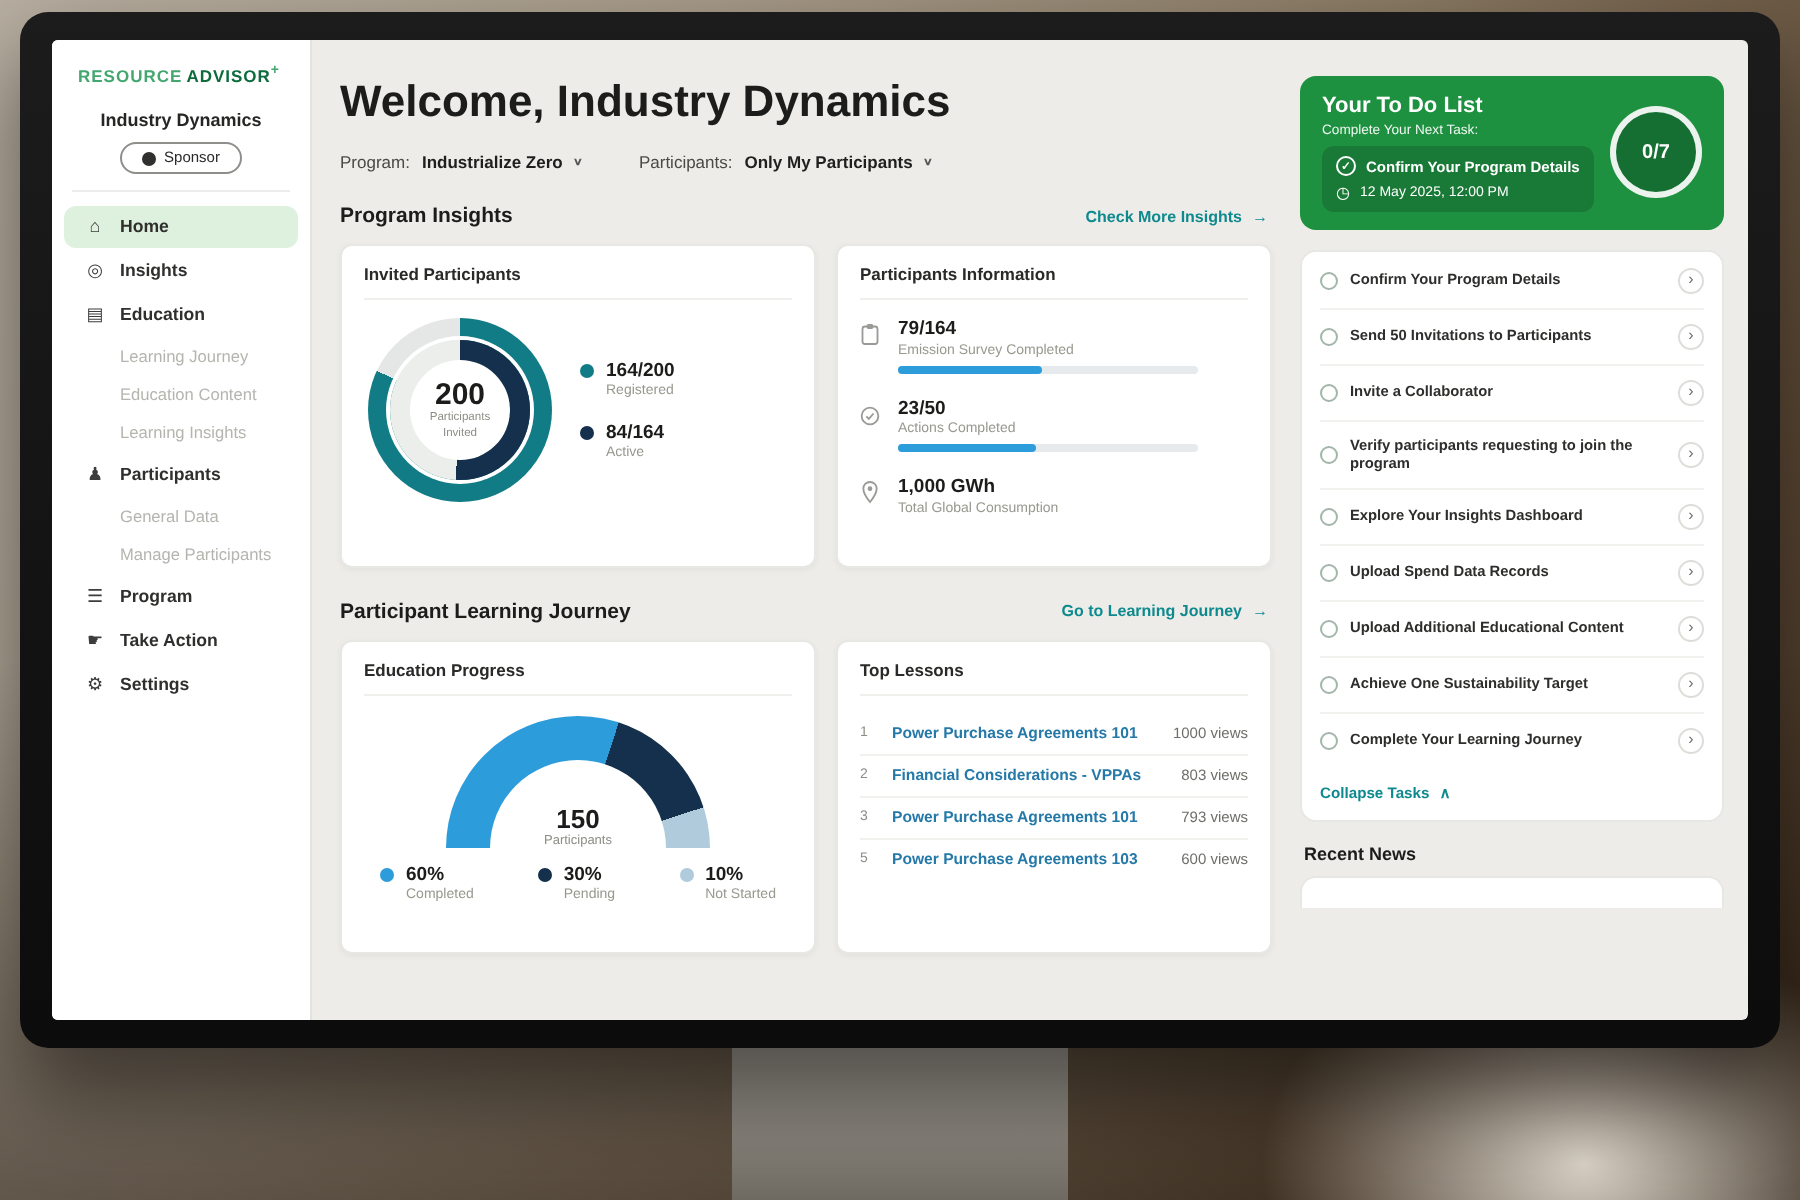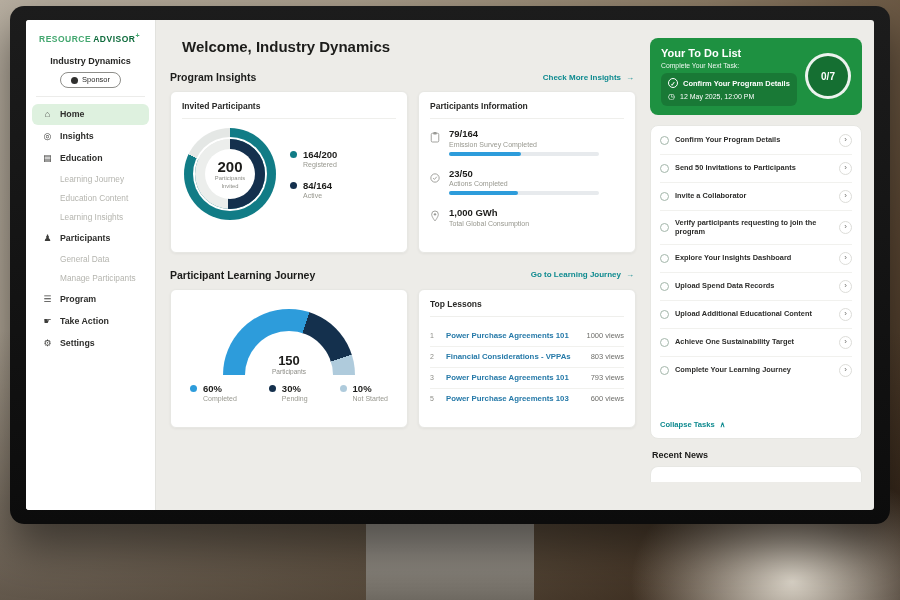--- a/index.html
+++ b/index.html
@@ -40,21 +40,21 @@
   .sp-ico { width: 7px; height: 7px; border-radius: 50%; background: #30302e; }
   .sep { height: 1px; background: #ececea; margin: 3px 10px 7px; }
   .nav-item { display: flex; align-items: center; gap: 7px; padding: 5.5px 10px; margin: 1px 6px;
     border-radius: 6px; font-size: 8.8px; font-weight: 700; color: #2f2f2d; cursor: pointer; }
   .nav-item .nav-ico { width: 11px; text-align: center; font-size: 9px; font-weight: 400; color: #3c3c3a; }
   .nav-item.active { background: #def1df; }
   .nav-sub { padding: 4.5px 10px 4.5px 28px; margin: 0 6px; font-size: 8.3px; color: #b5b5af; font-weight: 400; cursor: pointer; }
 
   
   .main { flex: 1; min-width: 0; padding: 12px 12px 0 14px; }
-  .welcome { font-size: 15px; font-weight: 700; color: #1c1c1a; margin: 6px 12px 12px; }
+  .welcome { font-size: 22px; font-weight: 700; color: #1c1c1a; margin: 6px 0 12px; }
   .filters { display: flex; gap: 28px; align-items: center; font-size: 8.5px; color: #4a4a46; }
   .filter { display: flex; align-items: center; }
   .f-value { background: none; border: none; display: inline-flex; align-items: center; gap: 5px;
     font-family: inherit; font-size: 8.5px; font-weight: 700; color: #1f1f1d; cursor: pointer; margin-left: 6px; }
   .chev { font-size: 7px; color: #555; transform: scaleY(.75); }
   .section-row { display: flex; justify-content: space-between; align-items: center; margin: 16px 2px 8px 0; }
   .section-row h2 { font-size: 10.5px; font-weight: 700; color: #1c1c1a; }
   .tlink { font-size: 8px; font-weight: 700; color: #0e8a8f; display: flex; gap: 5px; align-items: center; cursor: pointer; }
   .cards { display: flex; gap: 10px; align-items: stretch; }
   .card { background: #fff; border-radius: 6px; border: 1px solid #e7e7e3; box-shadow: 0 1px 3px rgba(0,0,0,.05); padding: 9px 11px; }
@@ -120,21 +120,21 @@
   .ring { width: 46px; height: 46px; border-radius: 50%; border: 3px solid rgba(255,255,255,.92);
     background: rgba(8,56,26,.38); display: flex; align-items: center; justify-content: center;
     font-size: 10px; font-weight: 700; flex-shrink: 0; }
   .tasks { background: #fff; border-radius: 8px; border: 1px solid #e7e7e3; margin-top: 10px; padding: 1px 9px; }
   .task { display: flex; align-items: center; gap: 6px; padding: 7px 0; border-bottom: 1px solid #f1f1ee; cursor: pointer; }
   .t-check { width: 9px; height: 9px; border: 1.3px solid #a3b6aa; border-radius: 50%; flex-shrink: 0; }
   .t-label { flex: 1; font-size: 7.4px; font-weight: 600; color: #2e2e2c; line-height: 1.3; }
   .t-go { width: 13px; height: 13px; border: 1px solid #ddddd9; border-radius: 50%; color: #6e6e6a;
     font-size: 8px; line-height: 1; display: flex; align-items: center; justify-content: center; flex-shrink: 0; }
   .collapse { display: flex; justify-content: flex-start; gap: 5px; align-items: center; padding: 8px 0;
-    color: #0e8a8f; font-weight: 700; font-size: 7.6px; cursor: pointer; margin-top: 28px; }
+    color: #0e8a8f; font-weight: 700; font-size: 7.6px; cursor: pointer; }
   .news-title { font-size: 9px; font-weight: 700; color: #1c1c1a; margin: 11px 2px 6px; }
   .news-card { background: #fff; border: 1px solid #e7e7e3; border-bottom: none; border-radius: 8px 8px 0 0; height: 16px; }
 </style>
 </head>
 <body>
 
 <div class="stand"></div>
 
 <div class="monitor">
   <div class="screen">
@@ -182,20 +182,36 @@
         <div class="nav-item">
           <span class="nav-ico">⚙</span>
           <span>Settings</span>
         </div>
       </nav>
     </aside>
 
     <main class="main">
       <h1 class="welcome">Welcome, Industry Dynamics</h1>
 
+      <div class="filters">
+        <div class="filter">
+          <span>Program:</span>
+          <button class="f-value">
+            <span>Industrialize Zero</span>
+            <span class="chev">∨</span>
+          </button>
+        </div>
+        <div class="filter">
+          <span>Participants:</span>
+          <button class="f-value">
+            <span>Only My Participants</span>
+            <span class="chev">∨</span>
+          </button>
+        </div>
+      </div>
 
       <div class="section-row">
         <h2>Program Insights</h2>
         <a class="tlink">
           <span>Check More Insights</span>
           <span>→</span>
         </a>
       </div>
 
       <div class="cards row1">
@@ -279,20 +295,21 @@
       <div class="section-row">
         <h2>Participant Learning Journey</h2>
         <a class="tlink">
           <span>Go to Learning Journey</span>
           <span>→</span>
         </a>
       </div>
 
       <div class="cards row2">
         <div class="card card-edu">
+          <div class="card-title">Education Progress</div>
           <div class="gauge-wrap">
             <div class="gauge" style="background: conic-gradient(from 270deg, rgb(45, 156, 219) 0deg, rgb(45, 156, 219) 30%, rgb(20, 48, 77) 30%, rgb(20, 48, 77) 45%, rgb(175, 203, 220) 45%, rgb(175, 203, 220) 50%, transparent 50%, transparent 100%);"></div>
             <div class="gauge-hole"></div>
             <div class="gauge-center">
               <div class="g-val">150</div>
               <div class="g-lab">Participants</div>
             </div>
           </div>
           <div class="edu-legend">
             <div class="li">

